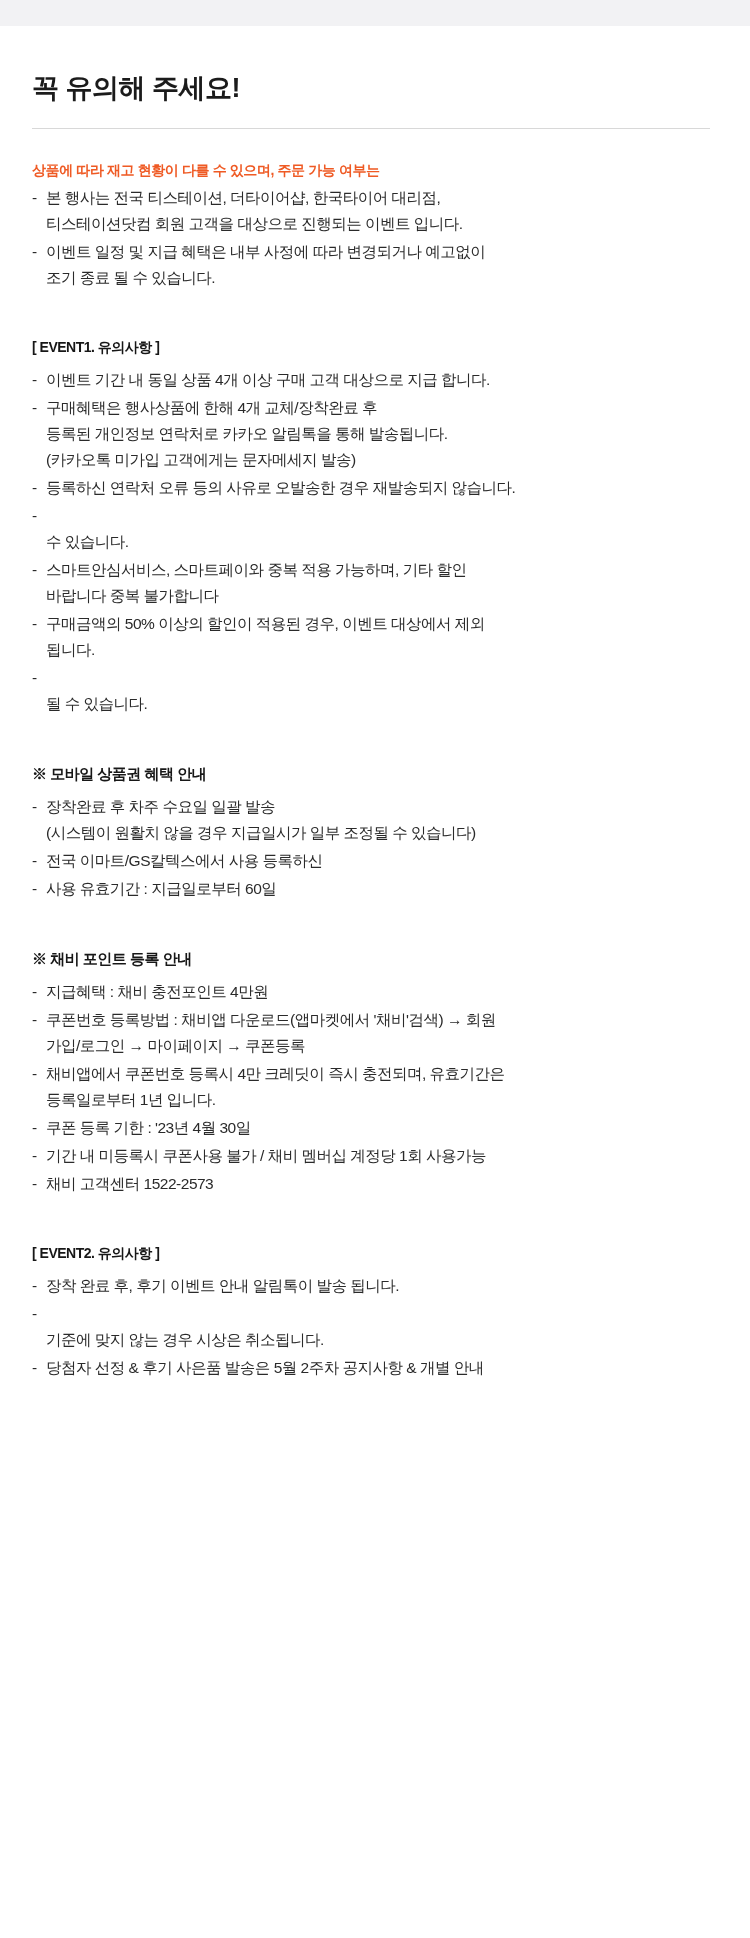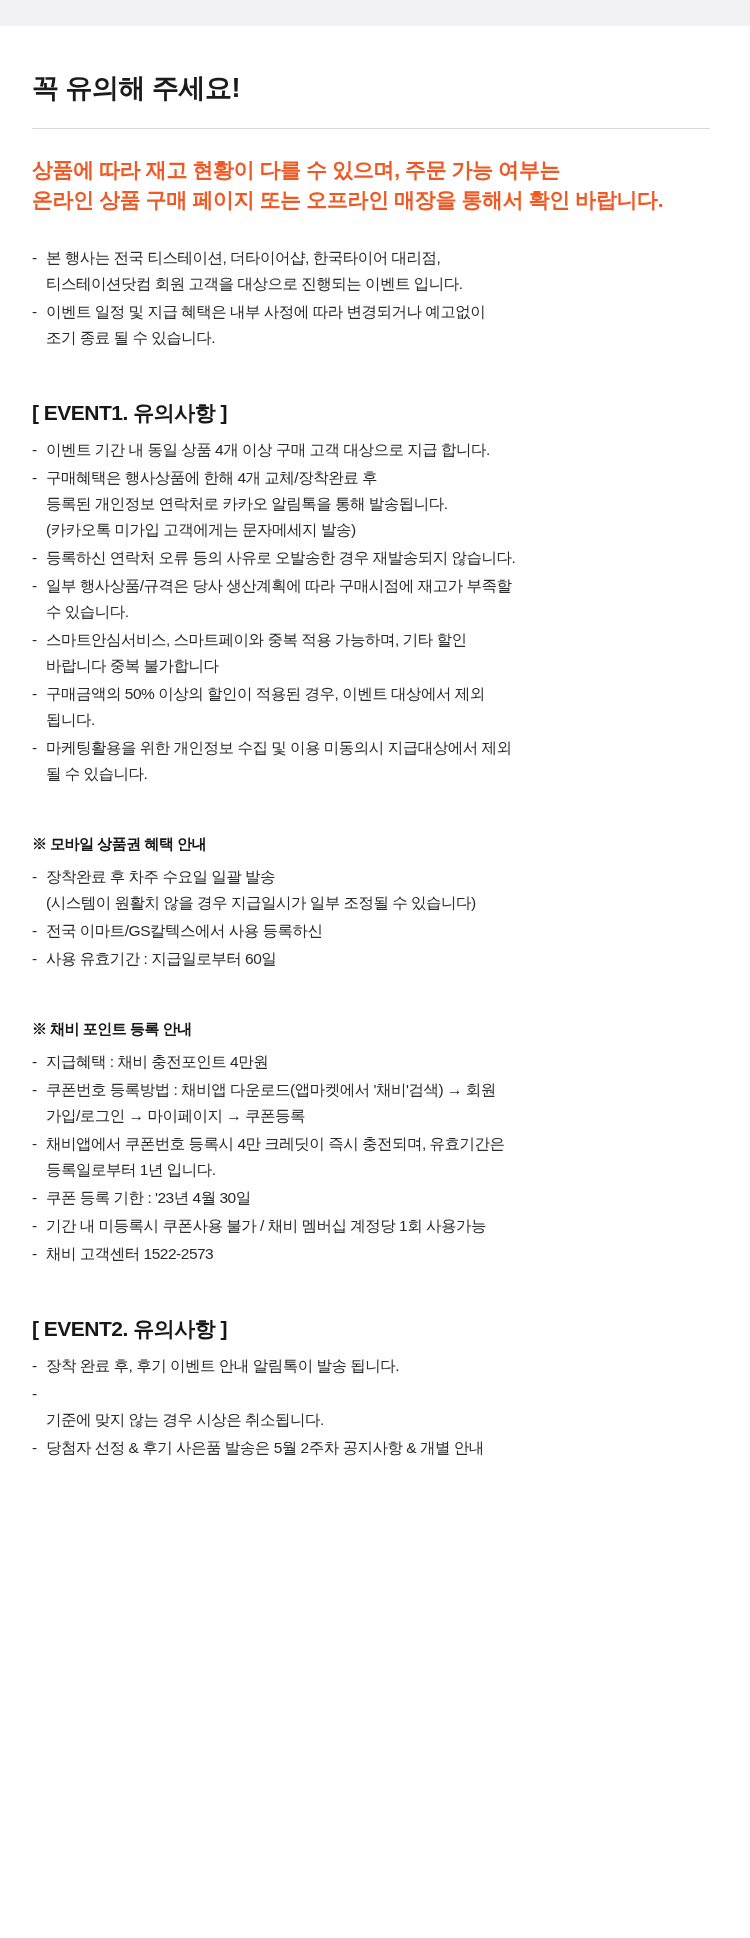--- a/index.html
+++ b/index.html
@@ -35,25 +35,24 @@
     letter-spacing: -0.5px;
     margin: 0 0 22px 0;
   }
   .divider {
     border: 0;
     border-top: 1px solid #d8d8d8;
     margin: 0 0 26px 0;
   }
   .highlight {
     color: #ef5a24;
-    font-size: 21px;
+    font-size: 14px;
     font-weight: bold;
     line-height: 30px;
     letter-spacing: -0.4px;
-    margin-bottom: 30px;
   }
   .highlight div {
     white-space: nowrap;
   }
   .block {
     margin-bottom: 26px;
   }
   .li {
     font-size: 15.5px;
     line-height: 26px;
@@ -63,21 +62,21 @@
     padding-left: 14px;
     position: relative;
     white-space: pre-wrap;
   }
   .li .dash {
     position: absolute;
     left: 0;
     top: 0;
   }
   .section-head {
-    font-size: 21px;
+    font-size: 14px;
     font-weight: bold;
     color: #171717;
     letter-spacing: -0.5px;
     margin: 0 0 10px 0;
   }
   .section-head.small {
     font-size: 15px;
   }
   .spacer-lg { height: 22px; }
   .list { margin: 0; padding: 0; }
@@ -87,40 +86,39 @@
 
 <div class="page">
   <div class="topbar"></div>
 
   <div class="content">
     <h1 class="title">꼭 유의해 주세요!</h1>
     <hr class="divider">
 
     <div class="highlight">
       <div>상품에 따라 재고 현황이 다를 수 있으며, 주문 가능 여부는</div>
-      <div>온라인 상품 구매 페이지 또는 오프라인 매장을 통해서 확인 바랍니다.</div>
     </div>
 
     <div class="block">
       <div class="li" style="text-indent: 0px;"><span class="dash">-</span><span>본 행사는 전국 티스테이션, 더타이어샵, 한국타이어 대리점,</span><br><span>티스테이션닷컴 회원 고객을 대상으로 진행되는 이벤트 입니다.</span></div>
       <div class="li" style="text-indent: 0px;"><span class="dash">-</span><span>이벤트 일정 및 지급 혜택은 내부 사정에 따라 변경되거나 예고없이</span><br><span>조기 종료 될 수 있습니다.</span></div>
     </div>
 
     <div class="spacer-lg"></div>
 
     <div class="block">
       <div class="section-head">[ EVENT1. 유의사항 ]</div>
       <div class="list">
         <div class="li" style="text-indent: 0px;"><span class="dash">-</span><span>이벤트 기간 내 동일 상품 4개 이상 구매 고객 대상으로 지급 합니다.</span></div>
         <div class="li" style="text-indent: 0px;"><span class="dash">-</span><span>구매혜택은 행사상품에 한해 4개 교체/장착완료 후</span><br><span>등록된 개인정보 연락처로 카카오 알림톡을 통해 발송됩니다.</span><br><span>(카카오톡 미가입 고객에게는 문자메세지 발송)</span></div>
         <div class="li" style="text-indent: 0px;"><span class="dash">-</span><span>등록하신 연락처 오류 등의 사유로 오발송한 경우 재발송되지 않습니다.</span></div>
-        <div class="li" style="text-indent: 0px;"><span class="dash">-</span><span>일부 행사상품/규격은 당사 생산계획에 따라 구매시점에 재고가 부족할</span><br><span>수 있습니다.</span></div>
+        <div class="li" style="text-indent: 0px;"><span class="dash">-</span><br><span>수 있습니다.</span></div>
         <div class="li" style="text-indent: 0px;"><span class="dash">-</span><span>스마트안심서비스, 스마트페이와 중복 적용 가능하며, 기타 할인</span><br><span>바랍니다 중복 불가합니다</span></div>
         <div class="li" style="text-indent: 0px;"><span class="dash">-</span><span>구매금액의 50% 이상의 할인이 적용된 경우, 이벤트 대상에서 제외</span><br><span>됩니다.</span></div>
-        <div class="li" style="text-indent: 0px;"><span class="dash">-</span><span>마케팅활용을 위한 개인정보 수집 및 이용 미동의시 지급대상에서 제외</span><br><span>될 수 있습니다.</span></div>
+        <div class="li" style="text-indent: 0px;"><span class="dash">-</span><br><span>될 수 있습니다.</span></div>
       </div>
     </div>
 
     <div class="spacer-lg"></div>
 
     <div class="block">
       <div class="section-head small">※ 모바일 상품권 혜택 안내</div>
       <div class="list">
         <div class="li" style="text-indent: 0px;"><span class="dash">-</span><span>장착완료 후 차주 수요일 일괄 발송</span><br><span>(시스템이 원활치 않을 경우 지급일시가 일부 조정될 수 있습니다)</span></div>
         <div class="li" style="text-indent: 0px;"><span class="dash">-</span><span>전국 이마트/GS칼텍스에서 사용 등록하신</span></div>

